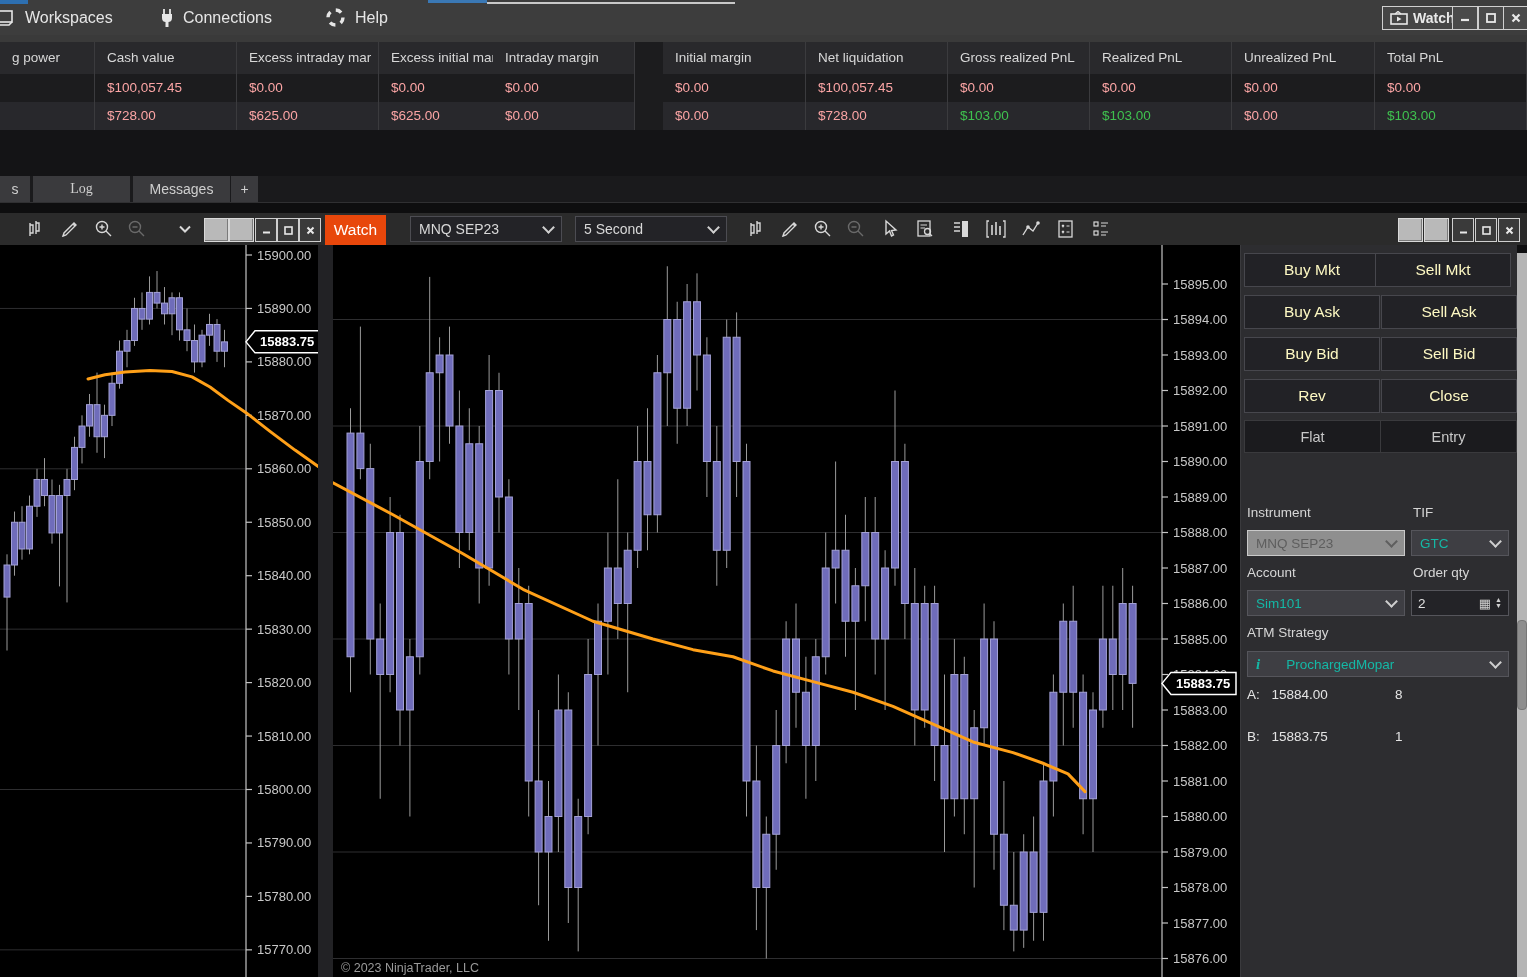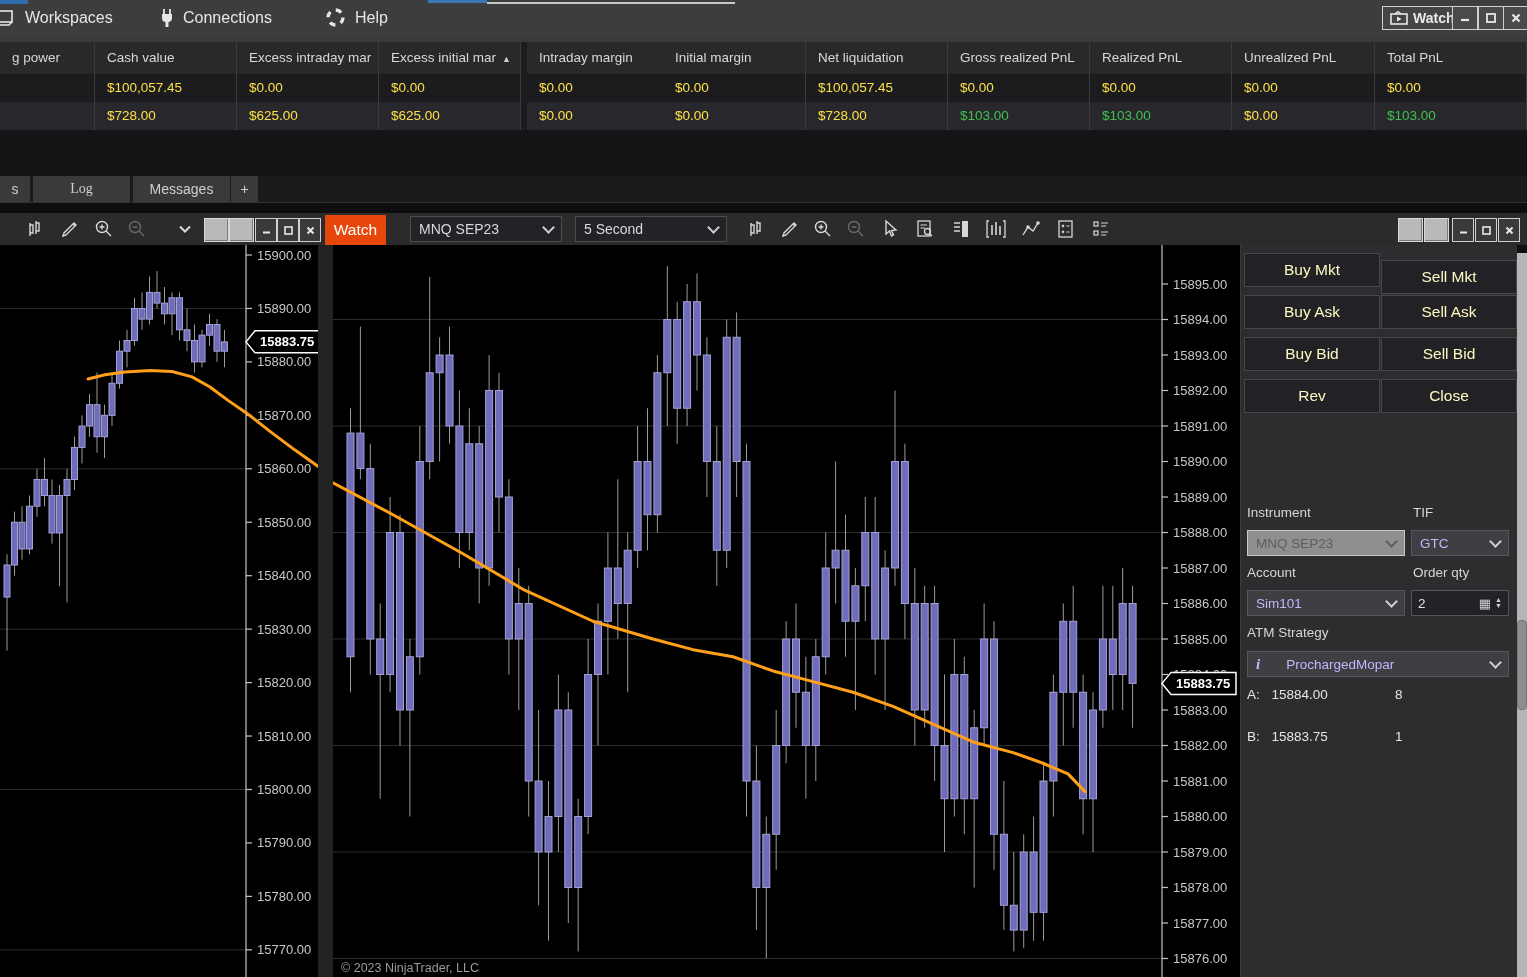--- a/index.html
+++ b/index.html
@@ -16,21 +16,21 @@
           background:#4a4a4a;color:#e8e8e8;display:flex;align-items:center;justify-content:center;
           font-size:12px;font-weight:bold;}
   .watchbtn{position:absolute;top:6px;height:22px;border:1px solid #cfcfcf;background:#454545;
             color:#e8e8e8;display:flex;align-items:center;gap:5px;padding:0 7px;font-size:14px;font-weight:bold;}
   
   .tbl-topstrip{left:0;top:35px;width:1527px;height:7px;background:#3a3a3a;}
   .acct-table{left:0;top:42px;width:1527px;height:88px;background:#1c1c1e;}
   .acct-col{position:absolute;top:0;height:88px;border-right:1px solid #3b3b3e;box-sizing:border-box;}
   .acct-h{height:32px;line-height:32px;background:#29292c;color:#d8d8d8;font-size:13.5px;
           padding-left:12px;white-space:nowrap;overflow:hidden;}
-  .acct-c{height:28px;line-height:28px;font-size:13.5px;color:#fde047;padding-left:12px;white-space:nowrap;overflow:hidden;}
+  .acct-c{height:28px;line-height:28px;font-size:13.5px;color:#fca5a5;padding-left:12px;white-space:nowrap;overflow:hidden;}
   .acct-c.r1{background:#1c1c1e;}
   .acct-c.r2{background:#28282c;}
   .acct-c.green{color:#3fc24f;}
   .sortarrow{font-size:9px;color:#cfcfcf;margin-left:6px;}
   .blankband{left:0;top:130px;width:1527px;height:46px;background:#141416;}
   
   .tabstrip{left:0;top:176px;width:1527px;height:26px;background:#1a1a1c;border-bottom:1px solid #303032;}
   .tab{position:absolute;top:0;height:26px;background:#3a3a3d;color:#cfcfcf;font-size:14px;
        display:flex;align-items:center;justify-content:center;}
   .gapband{left:0;top:203px;width:1527px;height:10px;background:#0e0e0f;}
@@ -59,21 +59,21 @@
   .pbtn{position:absolute;height:34px;background:#222226;border:1px solid #47474d;color:#fef9c3;
         font-size:15.5px;display:flex;align-items:center;justify-content:center;box-sizing:border-box;}
   .flatrow{position:absolute;left:3px;top:175px;width:273px;height:33px;background:#1b1b1e;
            border:1px solid #3a3a3d;box-sizing:border-box;display:flex;}
   .flatrow div{flex:1;display:flex;align-items:center;justify-content:center;color:#c8c8c8;font-size:14.5px;}
   .flatrow div:first-child{border-right:1px solid #3a3a3d;}
   .pnlrow{position:absolute;left:3px;top:207px;width:273px;height:34px;background:#1b1b1e;
           border:1px solid #3a3a3d;box-sizing:border-box;display:flex;align-items:center;justify-content:center;
           color:#c8c8c8;font-size:14.5px;}
   .plabel{position:absolute;color:#d6d6d6;font-size:13.5px;}
-  .pcombo{position:absolute;height:26px;background:#3e3e43;border:1px solid #55555b;color:#c4b5fd;
+  .pcombo{position:absolute;height:26px;background:#3e3e43;border:1px solid #55555b;color:#14b8a6;
           font-size:13.5px;display:flex;align-items:center;justify-content:space-between;
           padding:0 8px;box-sizing:border-box;}
   .pcombo.disabled{background:#8f8f8f;border:1px solid #c9c9c9;color:#5e5e5e;}
   .pcombo.disabled .chev{border-color:#5e5e5e;}
   .qtybox{position:absolute;height:26px;background:#232327;border:1px solid #55555b;color:#e0e0e0;
           font-size:13.5px;display:flex;align-items:center;box-sizing:border-box;padding:0 6px;}
   .spin{margin-left:4px;display:flex;flex-direction:column;line-height:6px;font-size:7px;color:#d0d0d0;}
   .abrow{position:absolute;color:#e4e4e4;font-size:13.5px;}
   
   .scrollbar{left:1517px;top:253px;width:10px;height:724px;background:#b5b5b5;}
@@ -150,21 +150,21 @@
       <div class="acct-col" style="left: 237px; width: 142px;">
         <div class="acct-h">Excess intraday mar</div>
         <div class="acct-c r1">$0.00</div>
         <div class="acct-c r2">$625.00</div>
       </div>
       <div class="acct-col" style="left: 379px; width: 142px;">
         <div class="acct-h">Excess initial mar<span class="sortarrow">▲</span></div>
         <div class="acct-c r1">$0.00</div>
         <div class="acct-c r2">$625.00</div>
       </div>
-      <div class="acct-col" style="left: 527px; width: 142px;">
+      <div class="acct-col" style="left: 493px; width: 142px;">
         <div class="acct-h">Intraday margin</div>
         <div class="acct-c r1">$0.00</div>
         <div class="acct-c r2">$0.00</div>
       </div>
       <div class="acct-col" style="left: 663px; width: 143px;">
         <div class="acct-h">Initial margin</div>
         <div class="acct-c r1">$0.00</div>
         <div class="acct-c r2">$0.00</div>
       </div>
       <div class="acct-col" style="left: 806px; width: 142px;">
@@ -664,28 +664,32 @@
           <text x="843" y="442.875" fill="#fff" font-size="13" font-weight="bold">15883.75</text>
         </g>
         <text x="8" y="727" fill="#9a9a9a" font-size="12.5">© 2023 NinjaTrader, LLC</text>
       </svg>
   </div>
   <div class="abs divider"></div>
 
   <div class="abs panel">
     <div id="orderButtons">
         <div class="pbtn" style="left: 3px; top: 8px; width: 136px;">Buy Mkt</div>
-        <div class="pbtn" style="left: 140px; top: 8px; width: 136px; margin-top: 7px;">Sell Mkt</div>
+        <div class="pbtn" style="left: 134px; top: 8px; width: 136px;">Sell Mkt</div>
         <div class="pbtn" style="left: 3px; top: 50px; width: 136px;">Buy Ask</div>
         <div class="pbtn" style="left: 140px; top: 50px; width: 136px;">Sell Ask</div>
         <div class="pbtn" style="left: 3px; top: 92px; width: 136px;">Buy Bid</div>
         <div class="pbtn" style="left: 140px; top: 92px; width: 136px;">Sell Bid</div>
         <div class="pbtn" style="left: 3px; top: 134px; width: 136px;">Rev</div>
         <div class="pbtn" style="left: 140px; top: 134px; width: 136px;">Close</div>
       </div>
+    <div class="flatrow">
+      <div>Flat</div>
+      <div>Entry</div>
+    </div>
 
     <div class="plabel" style="left:6px;top:260px;">Instrument</div>
     <div class="plabel" style="left:172px;top:260px;">TIF</div>
     <div class="pcombo disabled" style="left:6px;top:285px;width:158px;">
       <span>MNQ SEP23</span>
       <span class="chev"></span>
     </div>
     <div class="pcombo" style="left:170px;top:285px;width:98px;">
       <span>GTC</span>
       <span class="chev"></span>

